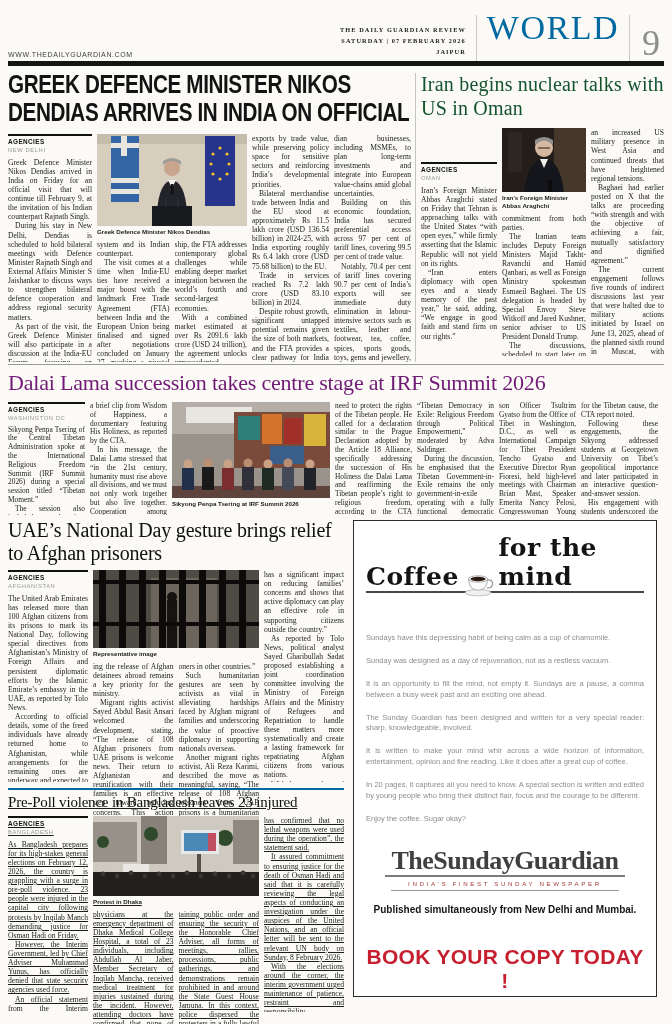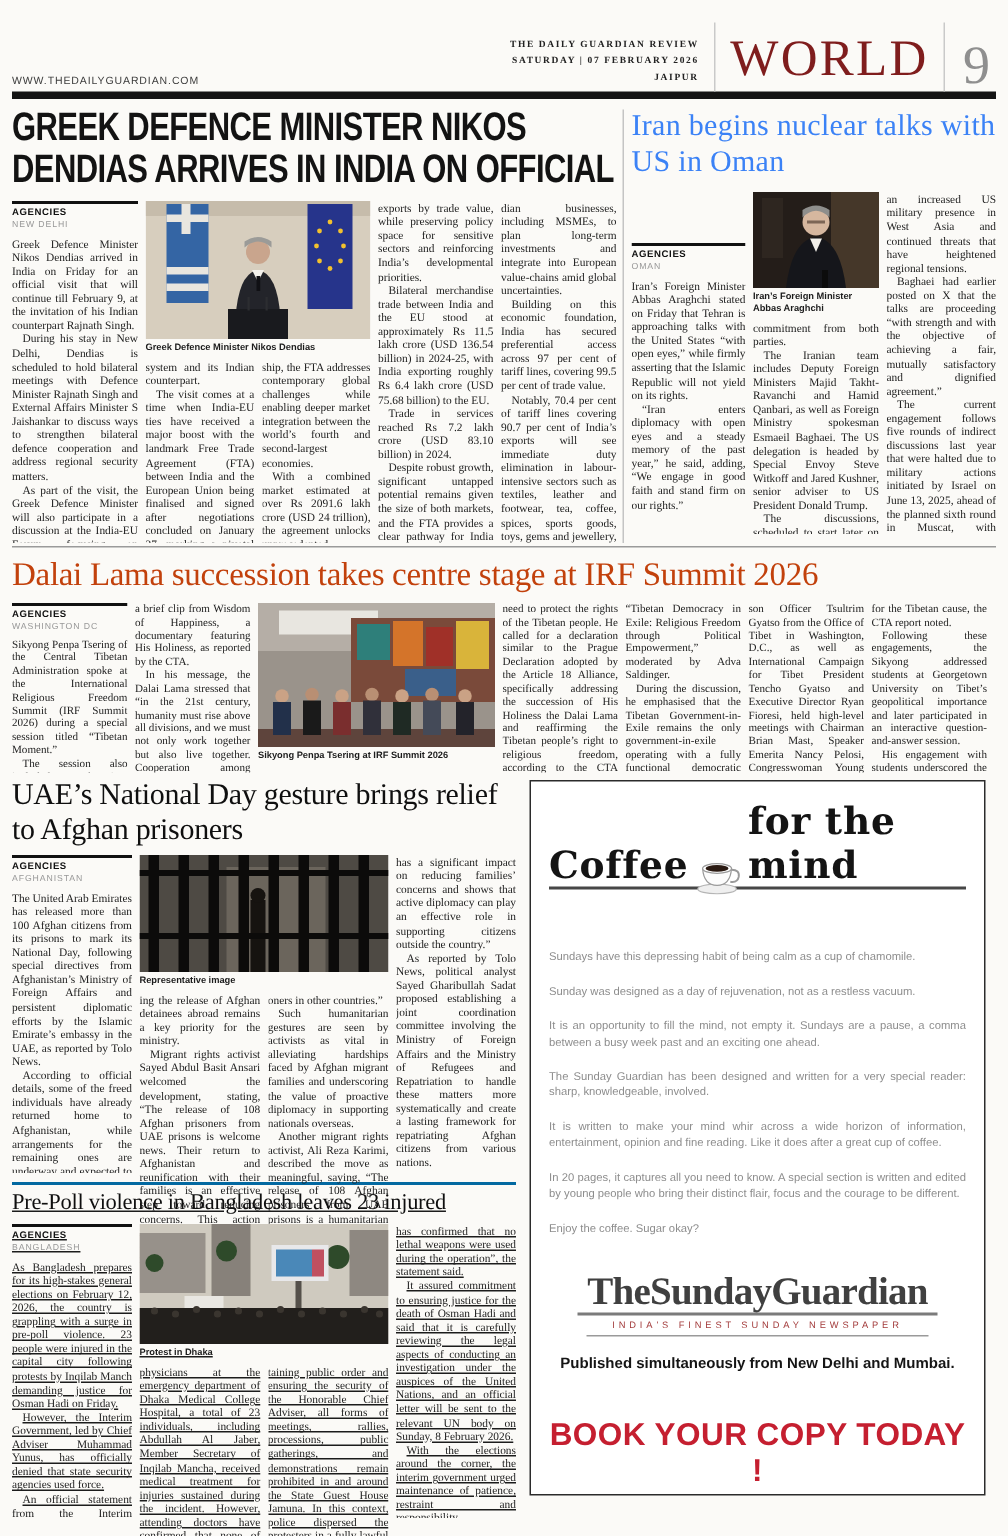--- a/index.html
+++ b/index.html
@@ -5,21 +5,21 @@
   * { margin:0; padding:0; box-sizing:border-box; }
   html,body { width:672px; height:1024px; overflow:hidden; background:#efeeea; }
   body { font-family:"Liberation Serif", serif; color:#1c1c1c; position:relative; }
   .page { position:absolute; inset:0; background:#fbfaf7; padding:0 8px; }
 
   
   .hdr { height:61px; position:relative; display:flex; justify-content:flex-end; align-items:flex-end; }
   .url { position:absolute; left:0; bottom:3px; font-family:"Liberation Sans",sans-serif; font-size:7px; letter-spacing:.6px; color:#3d3d3d; }
   .pubinfo { text-align:right; font-weight:700; font-size:6.3px; letter-spacing:1.1px; line-height:1.75; color:#222; padding-bottom:4px; }
   .hdiv { width:1px; background:#c9c9c9; height:46px; margin:0 10px; }
-  .world { font-size:34px; letter-spacing:1.5px; color:#7f1d1d; line-height:1; padding-bottom:4px; }
+  .world { font-size:34px; letter-spacing:1.5px; color:#0369a1; line-height:1; padding-bottom:16px; }
   .pnum { font-size:36px; color:#8f8f8f; line-height:1; padding:0 4px 0 2px; }
   .bar { height:5px; background:#141414; }
 
   
   .art  { font-size:7.6px; line-height:1.2; text-align:justify; color:#222; }
   .art p { text-indent:7px; }
   .art p:first-child { text-indent:0; }
   .byline { font-family:"Liberation Sans",sans-serif; border-top:2px solid #111; padding-top:2px; margin-bottom:4px; }
   .byline b { display:block; font-size:6.4px; letter-spacing:.4px; color:#111; }
   .byline span { display:block; font-size:5.8px; letter-spacing:.6px; color:#989898; margin-top:1px; }
@@ -32,28 +32,28 @@
   .vsep { width:1px; background:#c4c4c4; margin:2px 5px; }
   .iran { flex:1; padding-top:2px; }
 
   .g-head { overflow:hidden; height:57px; }
   .g-head .inner { font-family:"Liberation Sans",sans-serif; font-weight:700; font-size:26.5px; line-height:1.04; letter-spacing:-.5px; color:#131313; transform:scaleX(.78); transform-origin:0 0; width:129%; }
   .g-body { display:flex; gap:5px; margin-top:6px; height:228px; }
   .gcol { overflow:hidden; flex:none; }
   .gc1 { width:84px; } .g-mid { width:150px; } .gc4,.gc5 { width:77px; }
   .g-sub { display:flex; gap:5px; } .g-sub > div { width:72.5px; overflow:hidden; }
 
-  .i-head { font-size:20px; line-height:1.18; color:#3b82f6; letter-spacing:.2px; margin-bottom:8px; }
+  .i-head { font-size:20px; line-height:1.18; color:#14532d; letter-spacing:.2px; margin-bottom:8px; }
   .i-body { display:flex; gap:5px; height:228px; }
   .icol { overflow:hidden; flex:none; }
   .ic1 { width:76px;margin-top:34px; } .i-mid { width:84px; } .ic3 { flex:1; }
 
   
   .dalai { height:150px; padding-top:5px; }
-  .d-head { font-size:22px; letter-spacing:-.2px; color:#c2410c; }
+  .d-head { font-size:22px; letter-spacing:-.2px; color:#701a75; }
   .d-body { display:flex; gap:5px; margin-top:6px; height:113px; }
   .dcol { width:77px; flex:none; overflow:hidden; }
   .d-photo { width:158px; flex:none; }
   .art-sm { font-size:7.4px; line-height:1.19; }
 
   
   .row-bottom { display:flex; align-items:flex-start; }
   .bl { width:336px; }
   .u-head { font-size:20px; line-height:1.15; letter-spacing:-.2px; margin:4px 0 5px; color:#0f0f0f; }
   .u-body { display:flex; gap:5px; height:212px; }

